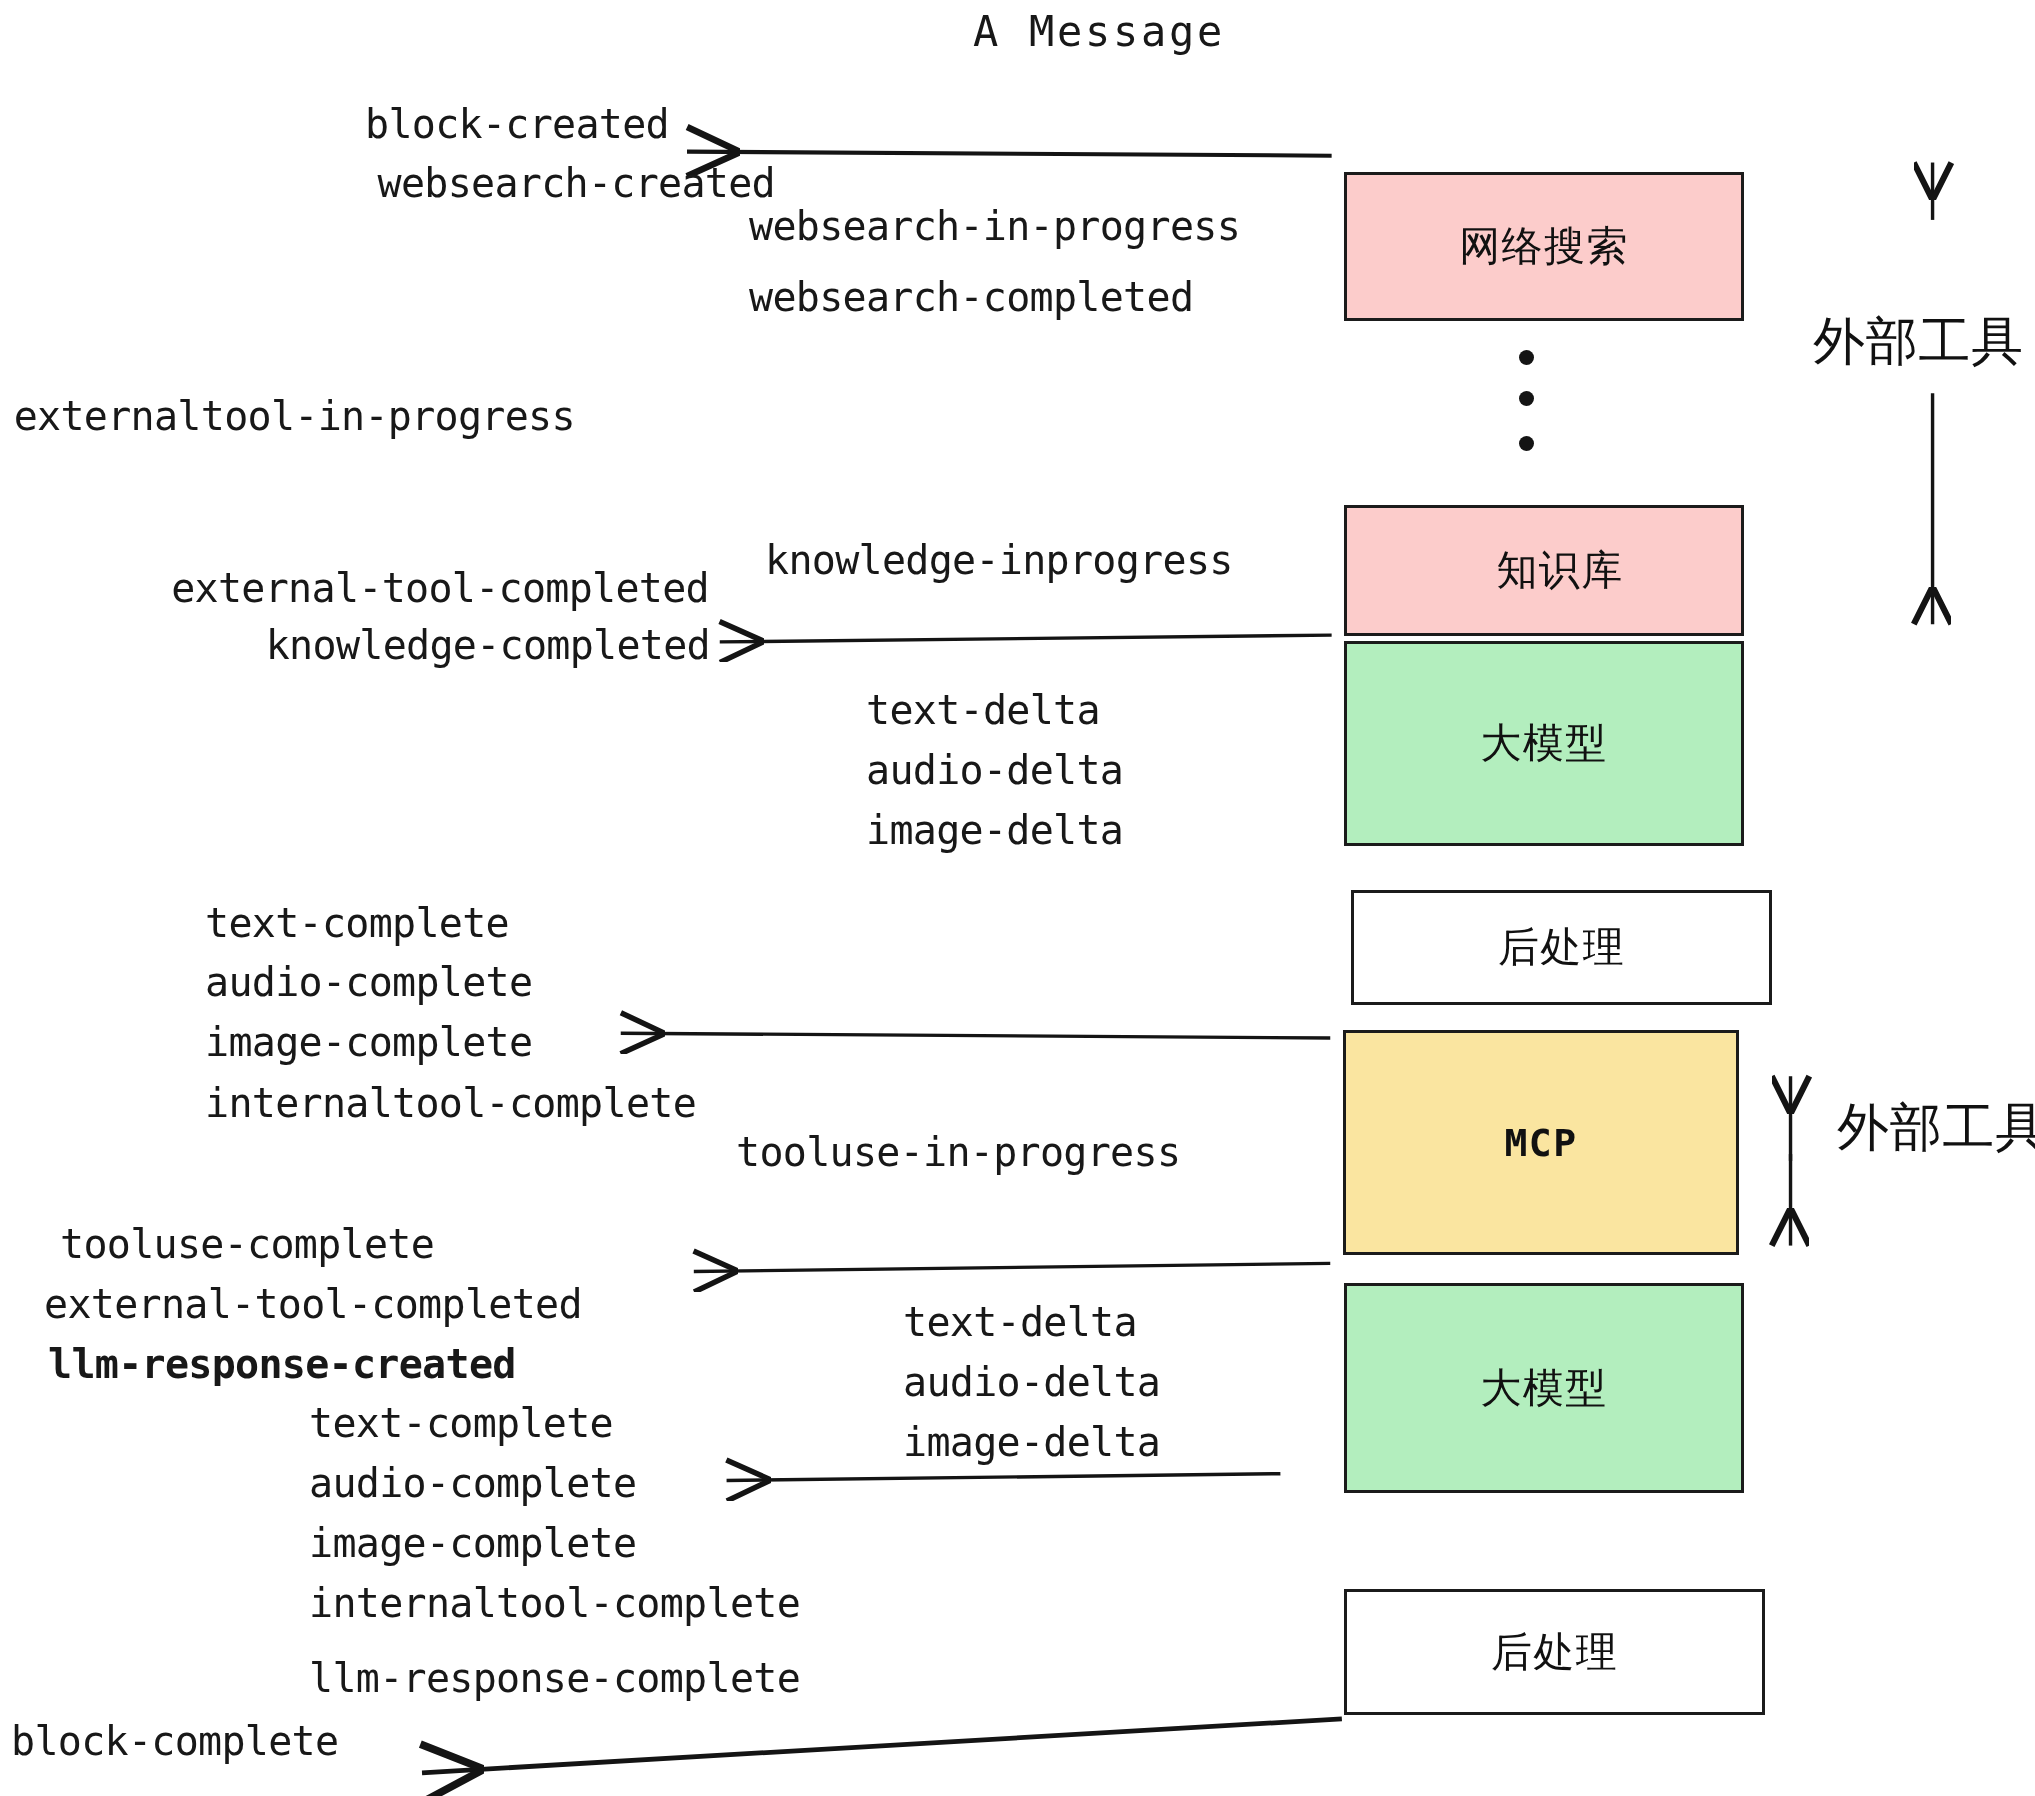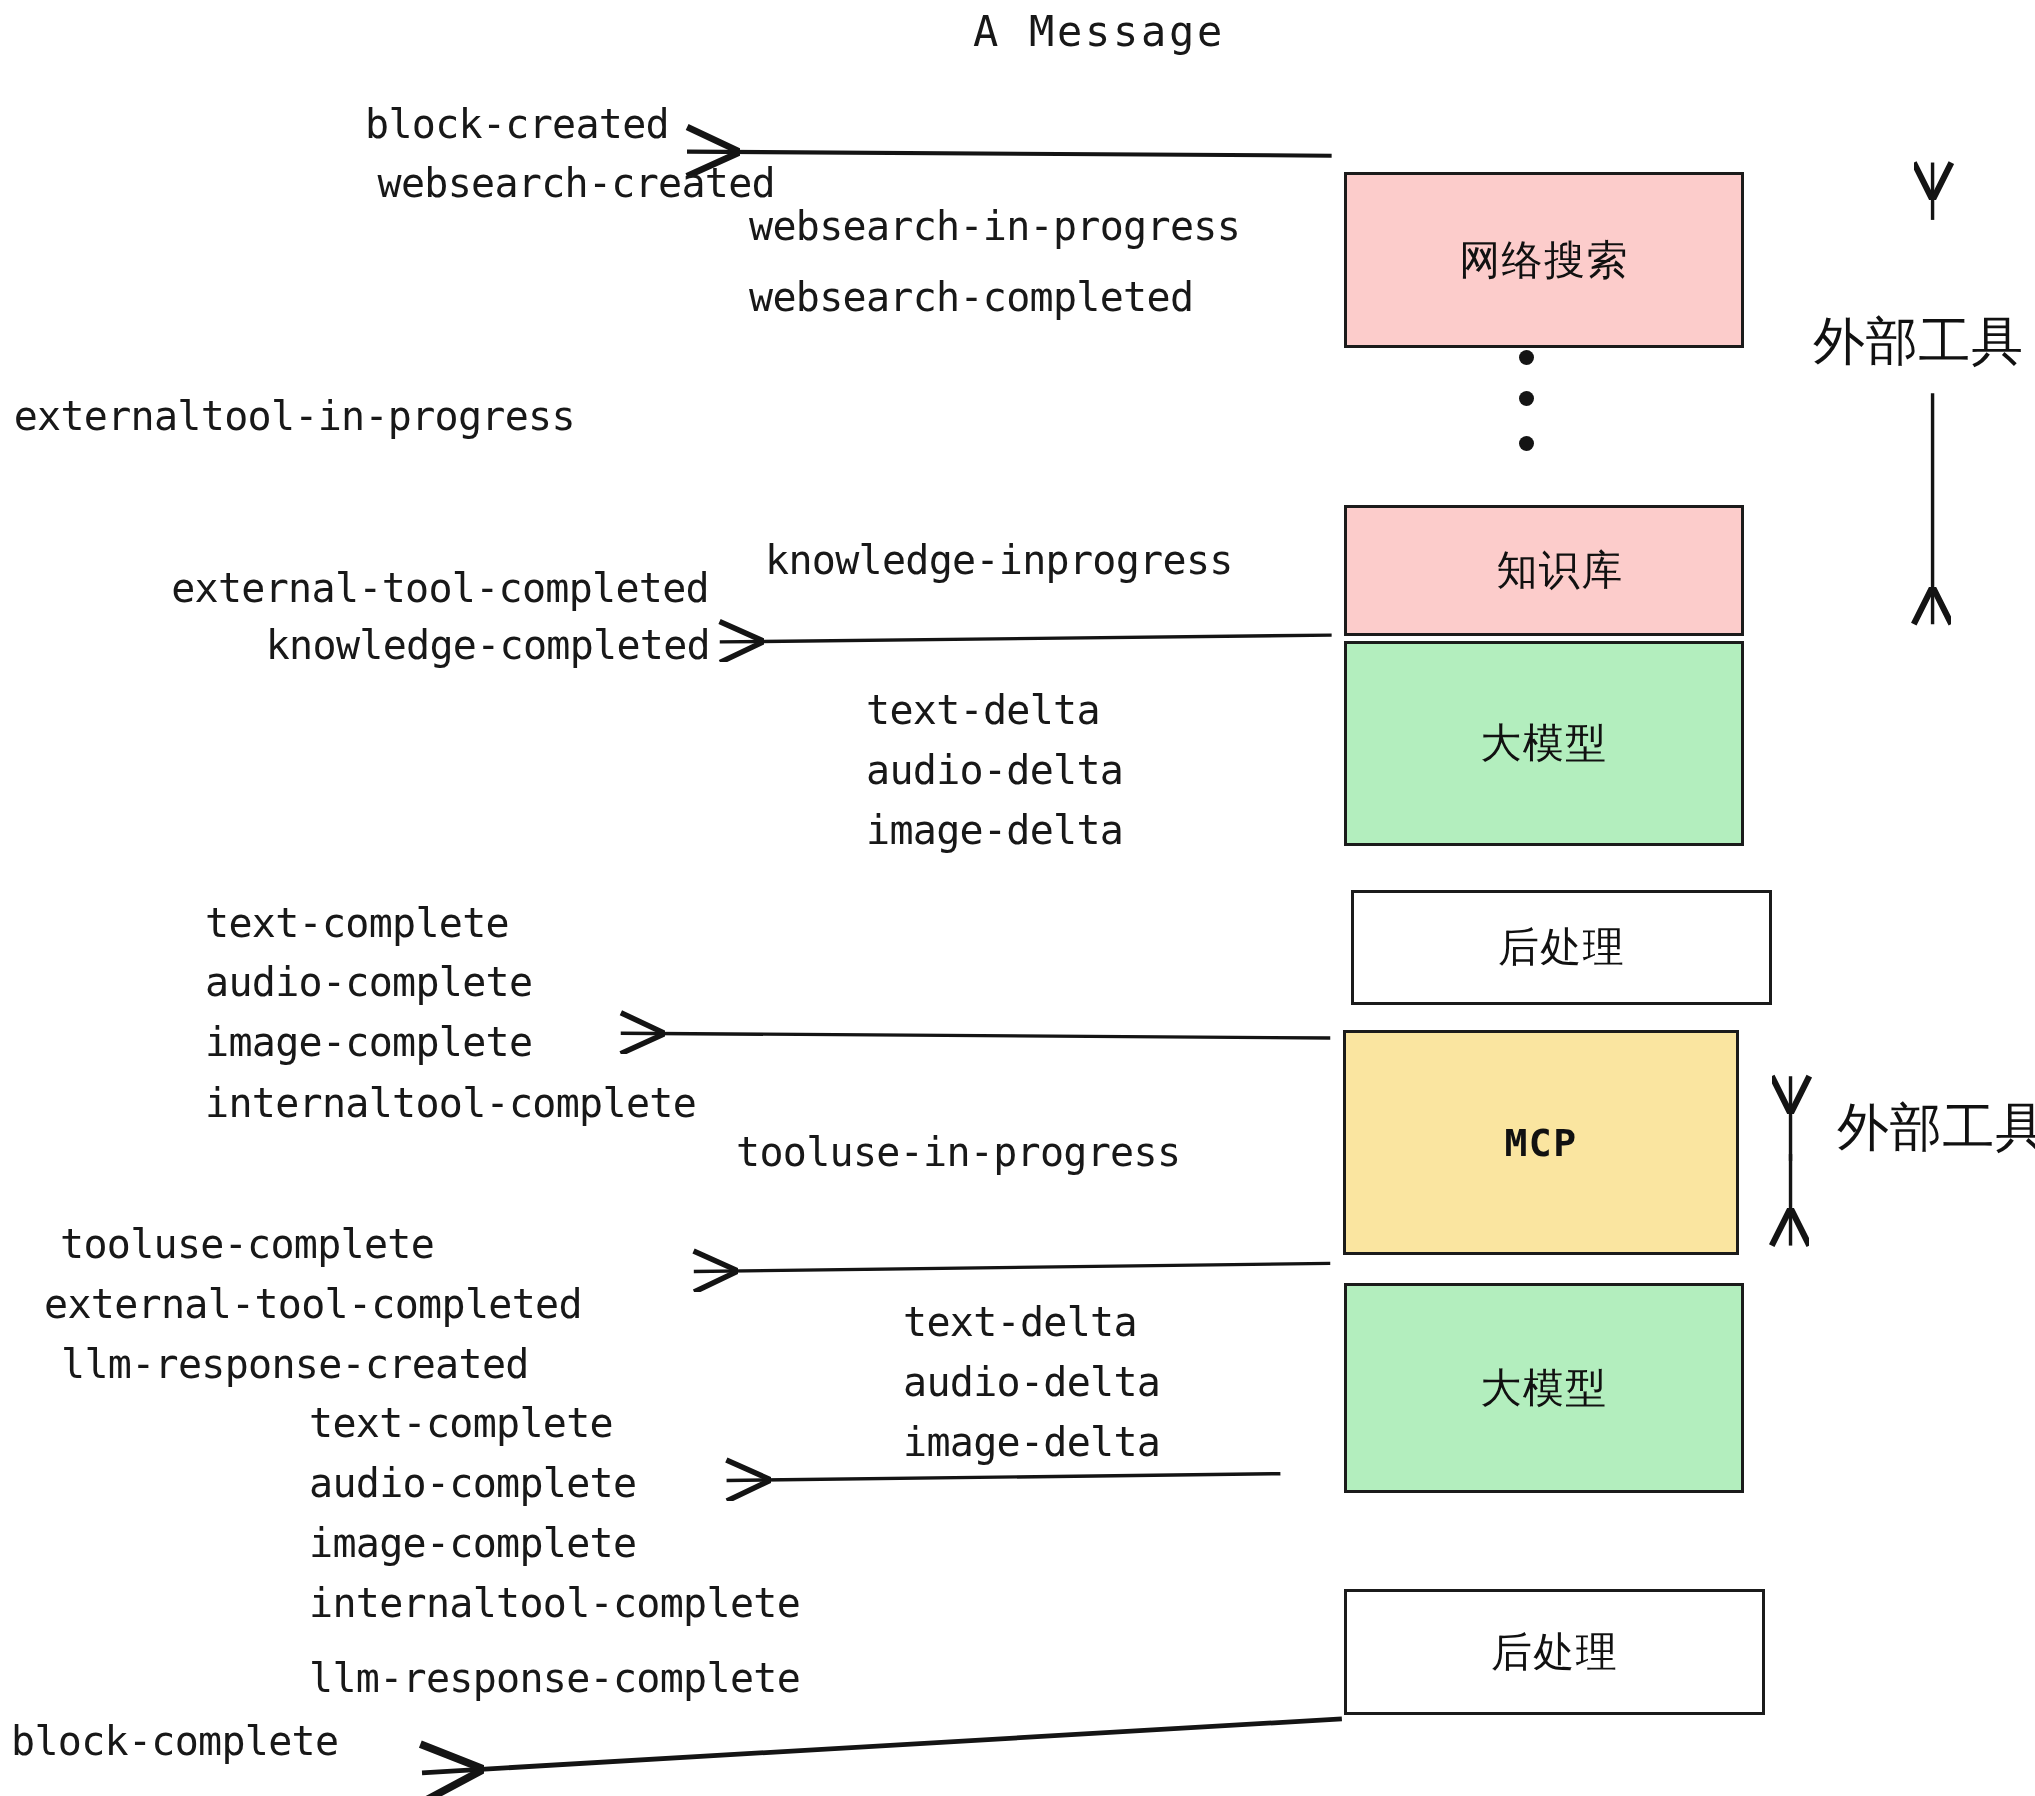--- a/index.html
+++ b/index.html
@@ -103,21 +103,21 @@
     <line x1="1875" y1="2158" x2="1064" y2="2168" stroke="#141414" stroke-width="5" marker-end="url(#ah)"></line>
     <line x1="1965" y1="2517" x2="618" y2="2596" stroke="#141414" stroke-width="7" marker-end="url(#ah)"></line>
 
     <line x1="2830" y1="322" x2="2830" y2="238" stroke="#141414" stroke-width="5" marker-end="url(#ahs)"></line>
     <line x1="2830" y1="576" x2="2830" y2="914" stroke="#141414" stroke-width="5" marker-end="url(#ahs)"></line>
 
     <line x1="2622" y1="1700" x2="2622" y2="1576" stroke="#141414" stroke-width="5" marker-end="url(#ahs)"></line>
     <line x1="2622" y1="1690" x2="2622" y2="1824" stroke="#141414" stroke-width="5" marker-end="url(#ahs)"></line>
   </svg>
 
-  <div class="node" style="left:1344px; top:172px; width:400px; height:176px; background:#FCCCCB;">
+  <div class="node" style="left:1344px; top:172px; width:400px; height:149px; background:#FCCCCB;">
     <span>网络搜索</span>
   </div>
 
   <div class="node" style="left:1344px; top:505px; width:400px; height:131px; background:#FCCCCB;padding-left:32px;">
     <span>知识库</span>
   </div>
 
   <div class="node" style="left:1344px; top:641px; width:400px; height:205px; background:#B3EEBE;">
     <span>大模型</span>
   </div>
@@ -164,21 +164,21 @@
 
   <div class="evt" style="left:205px; top:903px;">text-complete</div>
   <div class="evt" style="left:205px; top:962px;">audio-complete</div>
   <div class="evt" style="left:205px; top:1022px;">image-complete</div>
   <div class="evt" style="left:205px; top:1083px;">internaltool-complete</div>
 
   <div class="evt" style="left:736px; top:1132px;">tooluse-in-progress</div>
 
   <div class="evt" style="left:60px; top:1224px;">tooluse-complete</div>
   <div class="evt" style="left:44px; top:1284px;">external-tool-completed</div>
-  <div class="evt" style="left:61px; top:1344px;">llm-response-created</div>
+  <div class="evt" style="left:48px; top:1344px;font-weight:bold;">llm-response-created</div>
 
   <div class="evt" style="left:903px; top:1302px;">text-delta</div>
   <div class="evt" style="left:903px; top:1362px;">audio-delta</div>
   <div class="evt" style="left:903px; top:1422px;">image-delta</div>
 
   <div class="evt" style="left:309px; top:1403px;">text-complete</div>
   <div class="evt" style="left:309px; top:1463px;">audio-complete</div>
   <div class="evt" style="left:309px; top:1523px;">image-complete</div>
   <div class="evt" style="left:309px; top:1583px;">internaltool-complete</div>
   <div class="evt" style="left:309px; top:1658px;">llm-response-complete</div>

